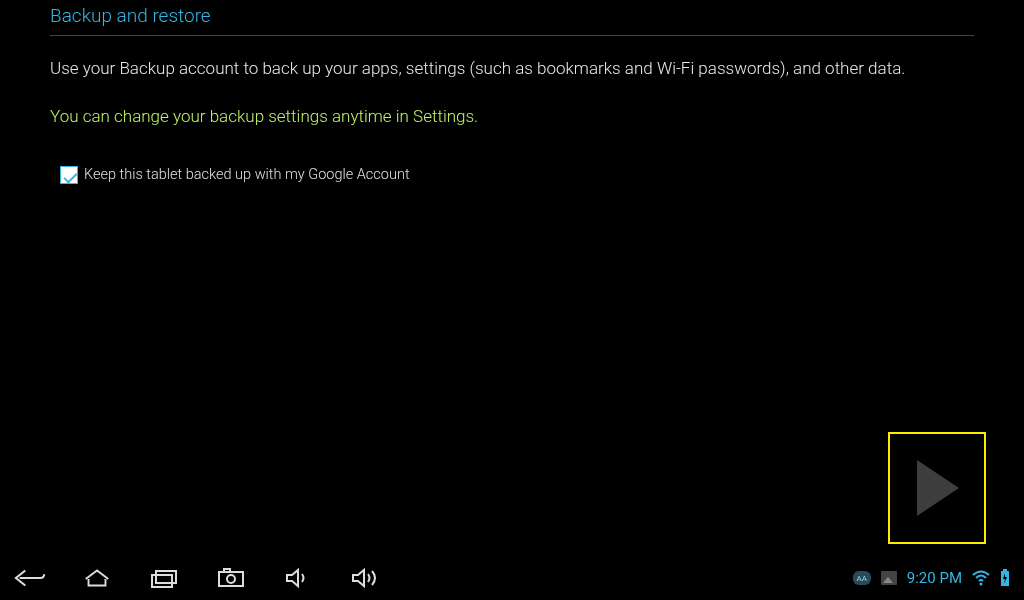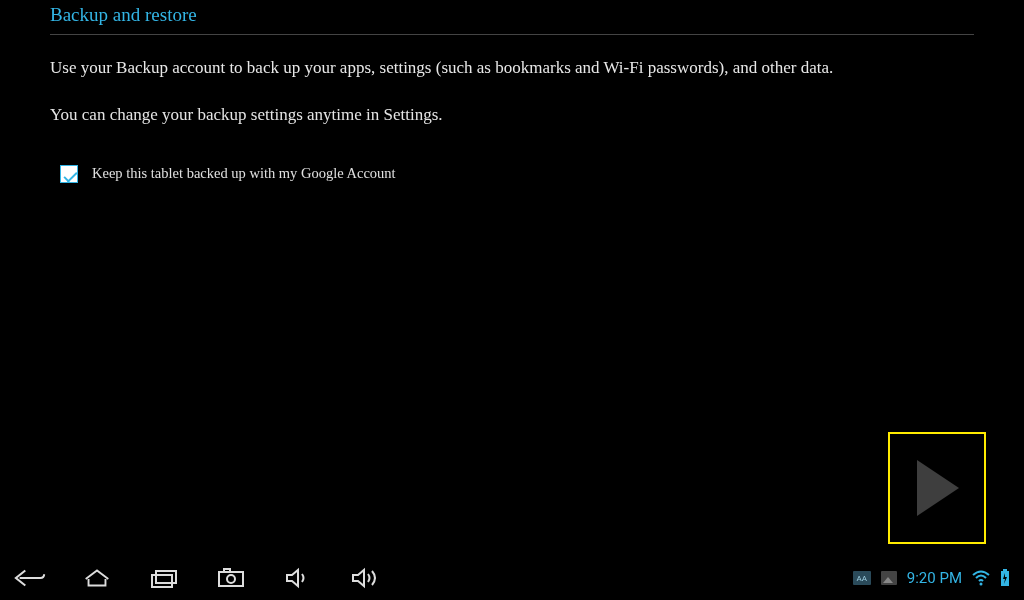--- a/index.html
+++ b/index.html
@@ -6,47 +6,46 @@
     html, body {
       width: 1024px;
       height: 600px;
       background: #000000;
       font-family: Roboto, Arial, sans-serif;
       color: #fff;
       overflow: hidden;
     }
     .content {
       padding: 4px 50px 0 50px;
-      font-family: Liberation Serif, serif;
     }
     .page-title {
       color: #33b5e5;
       font-size: 19px;
       font-weight: 300;
       padding-bottom: 8px;
       border-bottom: 1px solid #444;
       margin-bottom: 20px;
     }
     .desc {
       color: #e8e8e8;
       font-size: 17px;
       line-height: 1.5;
       font-weight: 300;
       margin-bottom: 24px;
     }
     .desc2 {
-      color: #e5e5e5;
+      color: #bef264;
       font-size: 17px;
       font-weight: 300;
       margin-bottom: 40px;
     }
     .check-row {
       display: flex;
       align-items: center;
-      gap: 14px;
+      gap: 6px;
       padding-left: 10px;
     }
     .checkbox {
       width: 18px;
       height: 18px;
       border: 1.5px solid #33b5e5;
       background: #fff;
       position: relative;
     }
     .checkbox::after {
@@ -91,21 +90,21 @@
     .nav-right { margin-left: auto; display: flex; align-items: center; gap: 10px; }
     .nav-icon { width: 32px; height: 24px; display:flex; align-items:center; justify-content:center; cursor:pointer; }
     .clock { color: #33b5e5; font-size: 15px; font-weight: 400; }
     .status-icon { display:flex; align-items:center; }
     .aa-badge {
       width: 18px; height: 14px;
       background: #2a4a5a;
       color: #9fcfe2;
       font-size: 8px;
       display: flex; align-items:center; justify-content:center;
-      border-radius: 1px;
+      border-radius: 6px;
     }
     .pic-badge {
       width: 16px; height: 14px;
       background: #444; border-radius:1px;
       position:relative;
     }
     .pic-badge::before{
       content:""; position:absolute; bottom:2px; left:2px;
       width:0;height:0; border-left:5px solid transparent;border-right:5px solid transparent;border-bottom:6px solid #888;
     }

